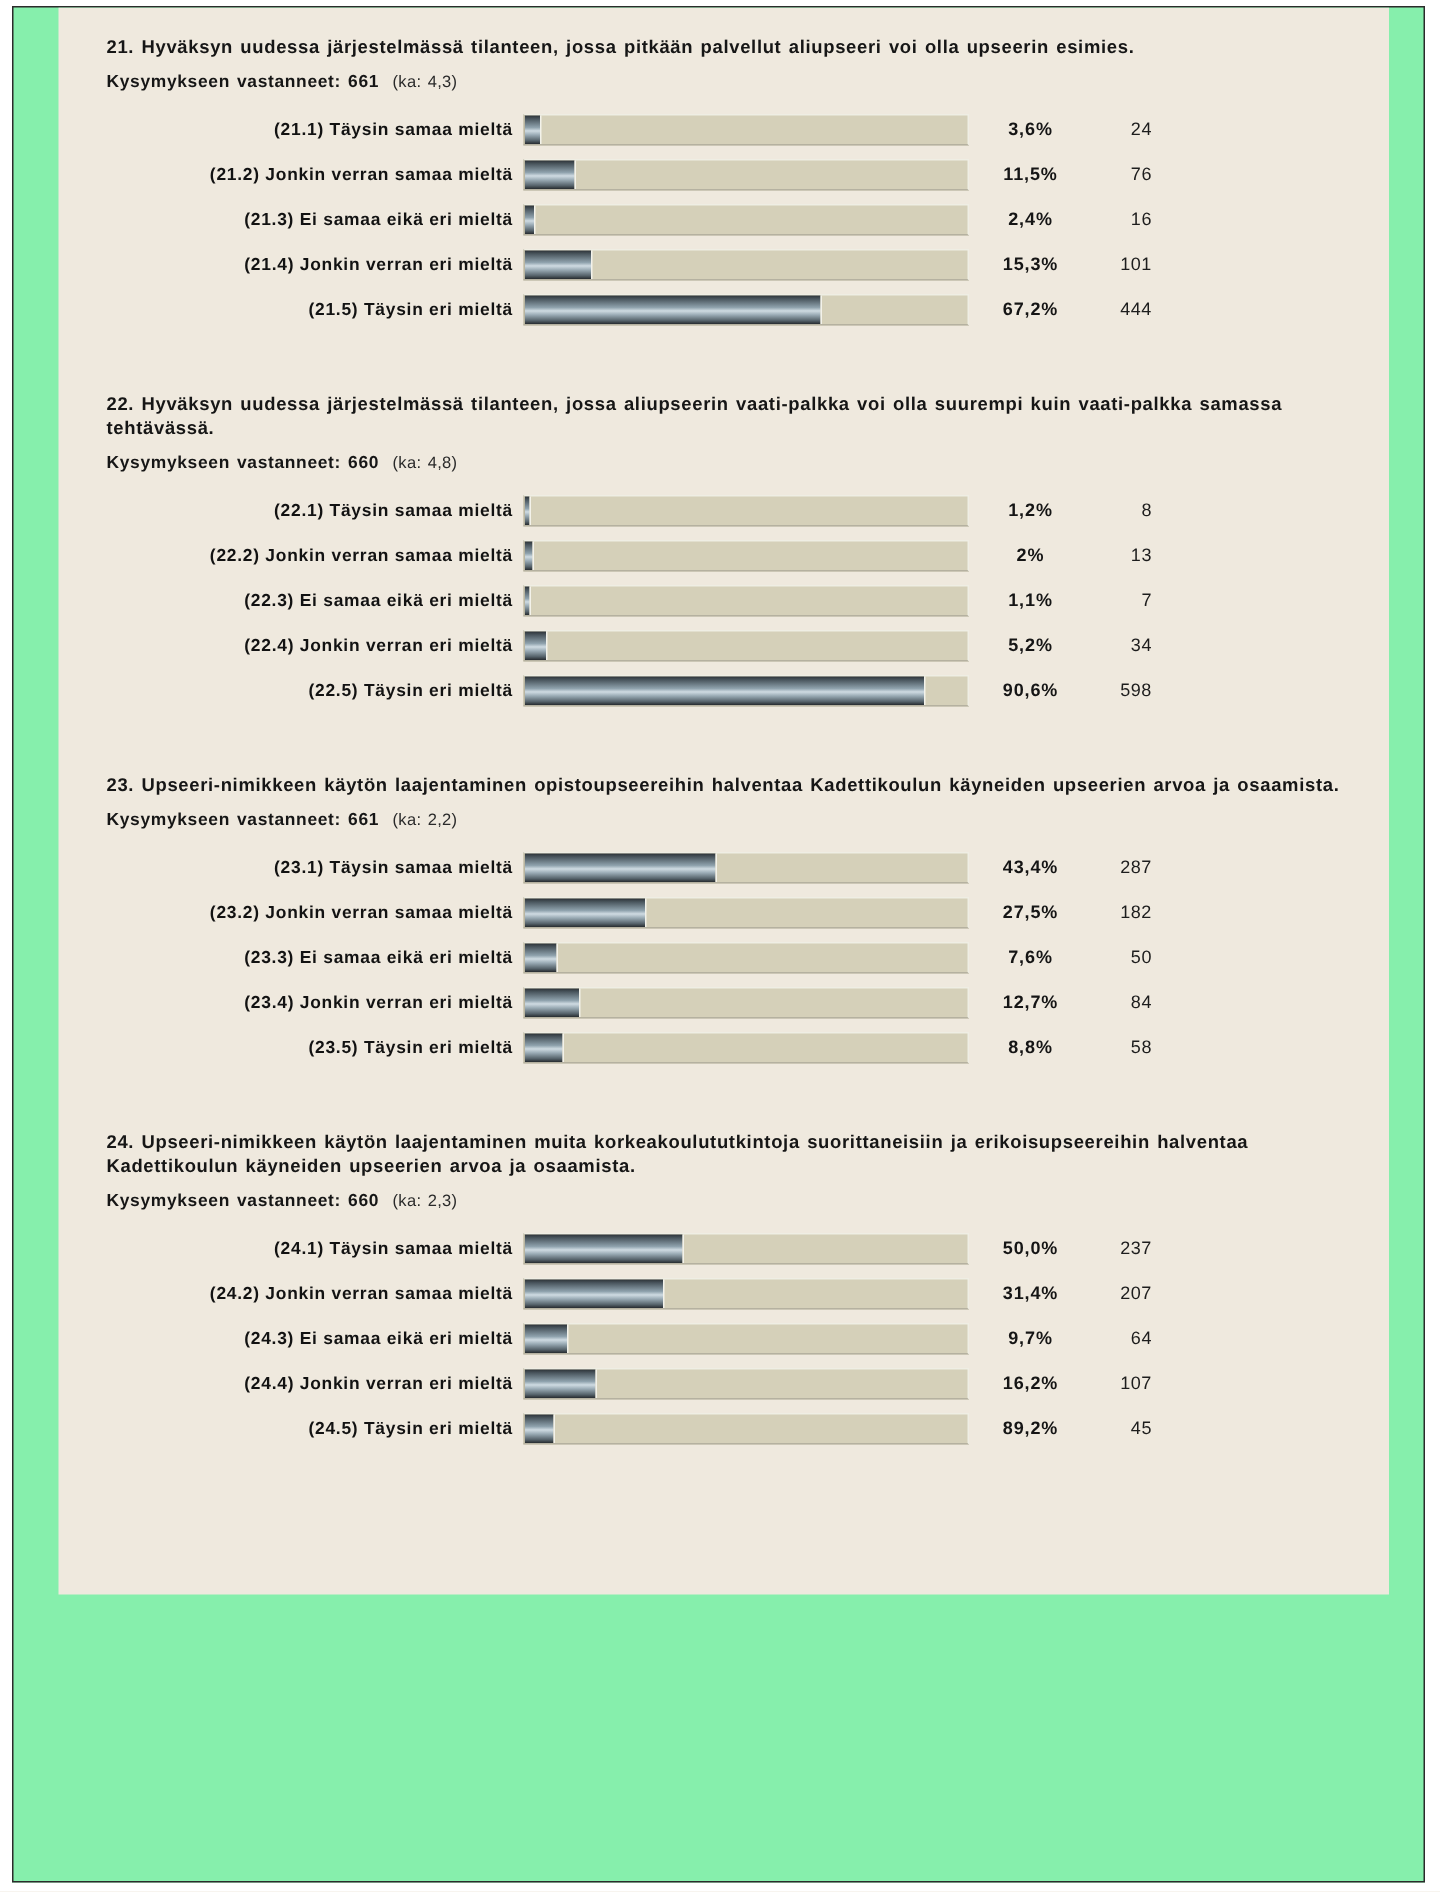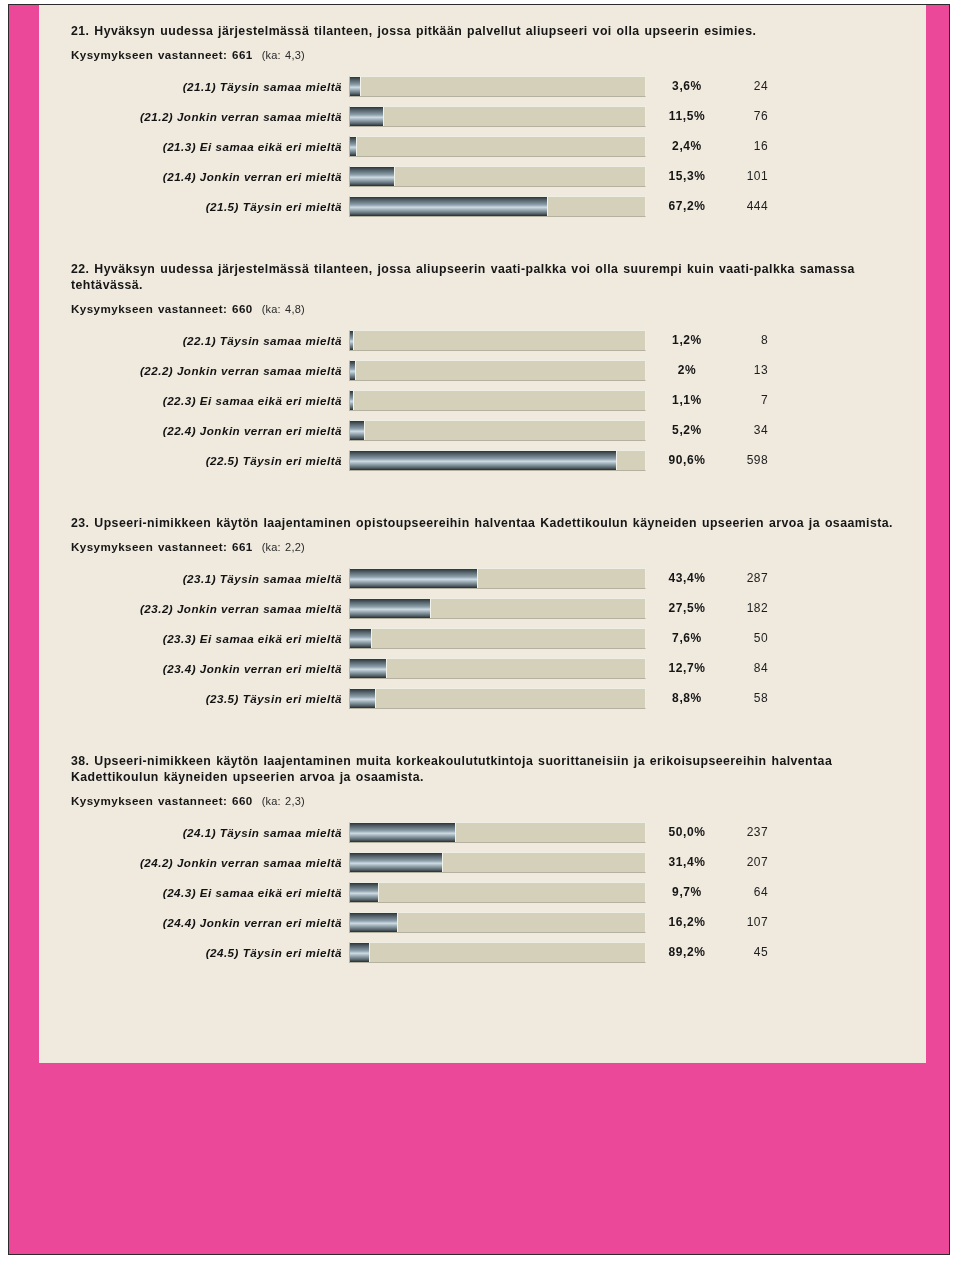--- a/index.html
+++ b/index.html
@@ -7,21 +7,21 @@
     width:960px;height:1261px;
     background:#ffffff;
     font-family:"Liberation Sans","DejaVu Sans",sans-serif;
     -webkit-font-smoothing:antialiased;
     overflow:hidden;
   }
   .page{
     position:absolute;
     left:8px; top:4px;
     width:942px; height:1251px;
-    background:#ec4899;
+    background:#86efac;
     border:1px solid #2b2b2b;
     box-sizing:border-box;
     overflow:hidden;
   }
   .content{
     position:absolute;
     left:30px; top:0px;
     width:887px;
     height:1058px;
     background:#efe9de;
@@ -66,21 +66,20 @@
   .row-label{
     width:310px;
     text-align:right;
     padding-right:7px;
     font-size:11.6px;
     font-weight:bold;
     color:#121212;
     letter-spacing:0.5px;
     white-space:nowrap;
     box-sizing:border-box;
-    font-style:italic;
   }
 
   .track{
     position:relative;
     width:297px;
     height:21px;
     background:#d5d0b9;
     border-top:1px solid #efeee4;
     border-left:1px solid #b9b5a0;
     border-right:1px solid #efeee4;
@@ -278,21 +277,21 @@
             </div>
           <div class="pct">8,8%</div>
           <div class="cnt">58</div>
         </div>
       </div>
     </div>
 
     <div class="gap-lg"></div>
 
     <div class="section">
-      <div class="q-title">38. Upseeri-nimikkeen käytön laajentaminen muita korkeakoulututkintoja suorittaneisiin ja erikoisupseereihin halventaa Kadettikoulun käyneiden upseerien arvoa ja osaamista.</div>
+      <div class="q-title">24. Upseeri-nimikkeen käytön laajentaminen muita korkeakoulututkintoja suorittaneisiin ja erikoisupseereihin halventaa Kadettikoulun käyneiden upseerien arvoa ja osaamista.</div>
       <div class="q-resp">
         <span>Kysymykseen vastanneet: 660</span><span class="ka">(ka: 2,3)</span>
       </div>
       <div class="rows">
         <div class="row">
           <div class="row-label">(24.1) Täysin samaa mieltä</div>
           <div class="track">
               <div class="fill" style="width:35.9%"></div>
             </div>
           <div class="pct">50,0%</div>

